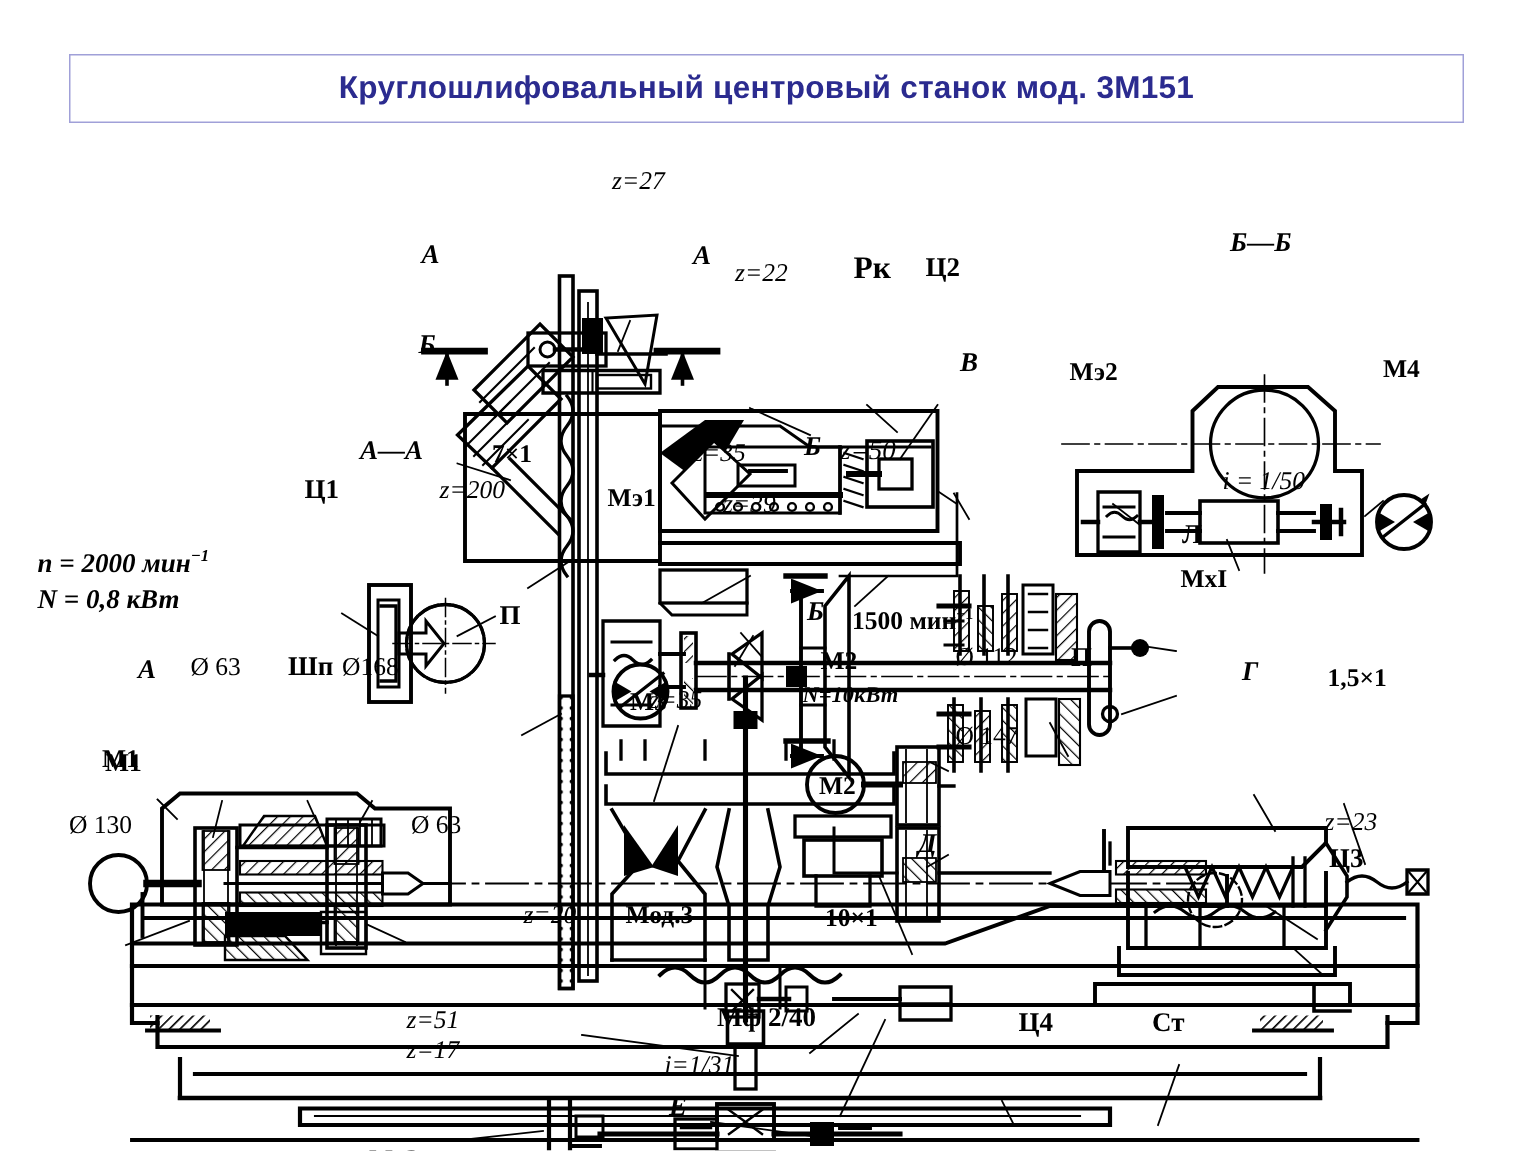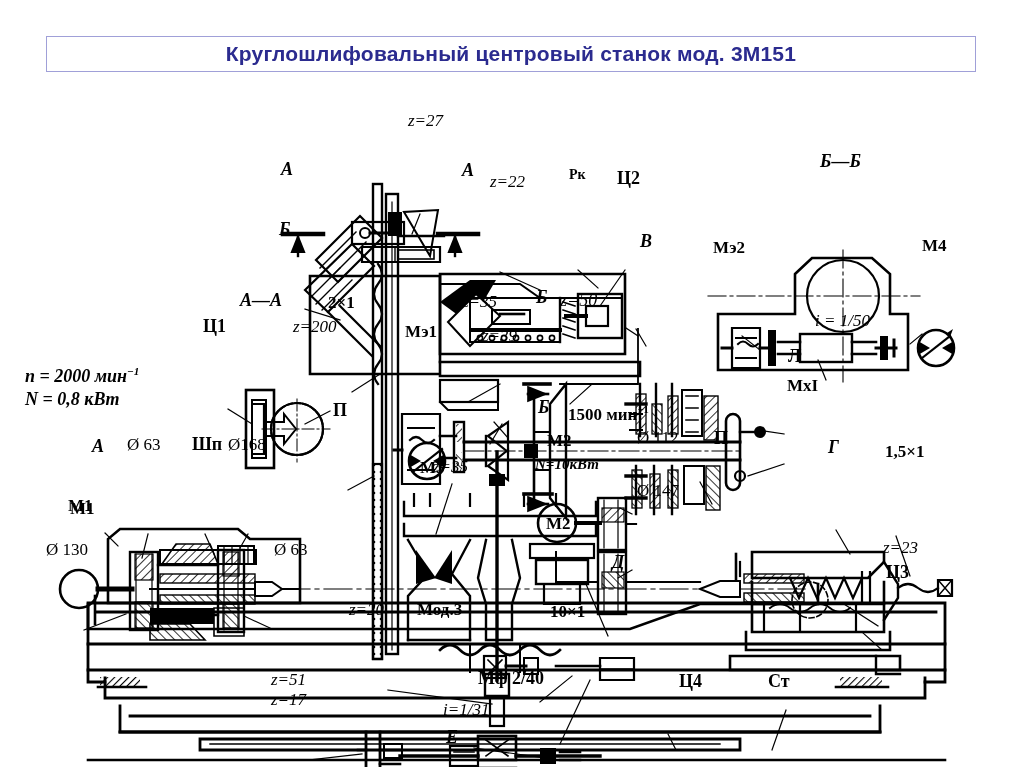--- a/index.html
+++ b/index.html
@@ -6,21 +6,21 @@
   html,body{margin:0;padding:0;}
   body{
     width:1024px;height:767px;background:#ffffff;
     font-family:"Liberation Serif", serif;
     overflow:hidden;position:relative;
   }
   #page{position:relative;width:1024px;height:767px;background:#fff;}
 
   
   #titlebar{
-    position:absolute;left:46px;top:36px;width:930px;height:36px;
+    position:absolute;left:46px;top:36px;width:930px;height:46px;
     border:1px solid #a0a0d8;background:#ffffff;
     box-sizing:border-box;
     display:flex;align-items:center;justify-content:center;
   }
   #titlebar .ttl{
     font-family:"Liberation Sans", sans-serif;
     font-size:21px;font-weight:700;color:#2b2b8f;letter-spacing:.2px;
     white-space:nowrap;
   }
 
@@ -478,30 +478,30 @@
 
     </g>
   </svg>
   </div>
 
   <div id="labels">
       <div class="lbl it" style="left: 408px; top: 112px; font-size: 17px;">z=27</div>
       <div class="lbl it bd" style="left: 281px; top: 160px; font-size: 18px;">A</div>
       <div class="lbl it bd" style="left: 462px; top: 161px; font-size: 18px;">A</div>
       <div class="lbl it" style="left: 490px; top: 173px; font-size: 17px;">z=22</div>
-      <div class="lbl bd" style="left: 569px; top: 168px; font-size: 14px;">Рк</div>
+      <div class="lbl bd" style="left: 569px; top: 168px; font-size: 21px;">Рк</div>
       <div class="lbl bd" style="left: 617px; top: 169px; font-size: 18px;">Ц2</div>
       <div class="lbl it bd" style="left: 279px; top: 220px; font-size: 18px;">Б</div>
       <div class="lbl it bd" style="left: 640px; top: 232px; font-size: 18px;">В</div>
       <div class="lbl it bd" style="left: 820px; top: 152px; font-size: 18px;">Б—Б</div>
       <div class="lbl bd" style="left: 713px; top: 239px; font-size: 17px;">Мэ2</div>
       <div class="lbl bd" style="left: 922px; top: 237px; font-size: 17px;">М4</div>
       <div class="lbl it" style="left: 815px; top: 312px; font-size: 17px;">i = 1/50</div>
       <div class="lbl it bd" style="left: 240px; top: 291px; font-size: 18px;">A—A</div>
-      <div class="lbl bd" style="left: 328px; top: 294px; font-size: 17px;">2×1</div>
+      <div class="lbl bd" style="left: 328px; top: 294px; font-size: 17px;">7×1</div>
       <div class="lbl it" style="left: 462px; top: 293px; font-size: 17px;">z=35</div>
       <div class="lbl it bd" style="left: 536px; top: 288px; font-size: 18px;">Б</div>
       <div class="lbl it" style="left: 560px; top: 291px; font-size: 18px;">z=50</div>
       <div class="lbl bd" style="left: 203px; top: 317px; font-size: 18px;">Ц1</div>
       <div class="lbl it" style="left: 293px; top: 318px; font-size: 17px;">z=200</div>
       <div class="lbl bd" style="left: 405px; top: 323px; font-size: 17px;">Мэ1</div>
       <div class="lbl it" style="left: 482px; top: 327px; font-size: 17px;">z=39</div>
       <div class="lbl bd" style="left: 788px; top: 347px; font-size: 18px;">Л</div>
       <div class="lbl it bd" style="left: 25px; top: 366px; font-size: 18px;">n = 2000 мин<span class="sup">−1</span></div>
       <div class="lbl bd" style="left: 787px; top: 377px; font-size: 17px;">МхI</div>

